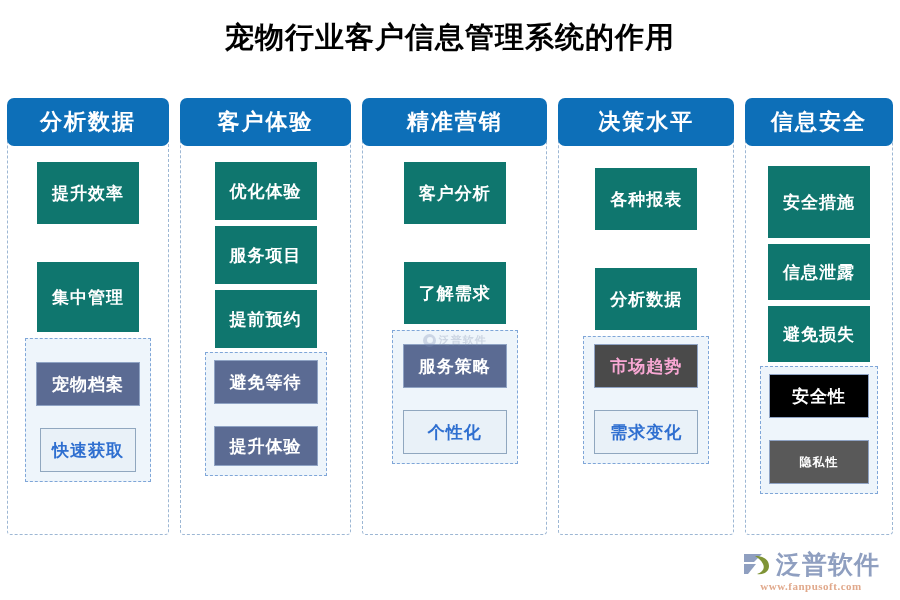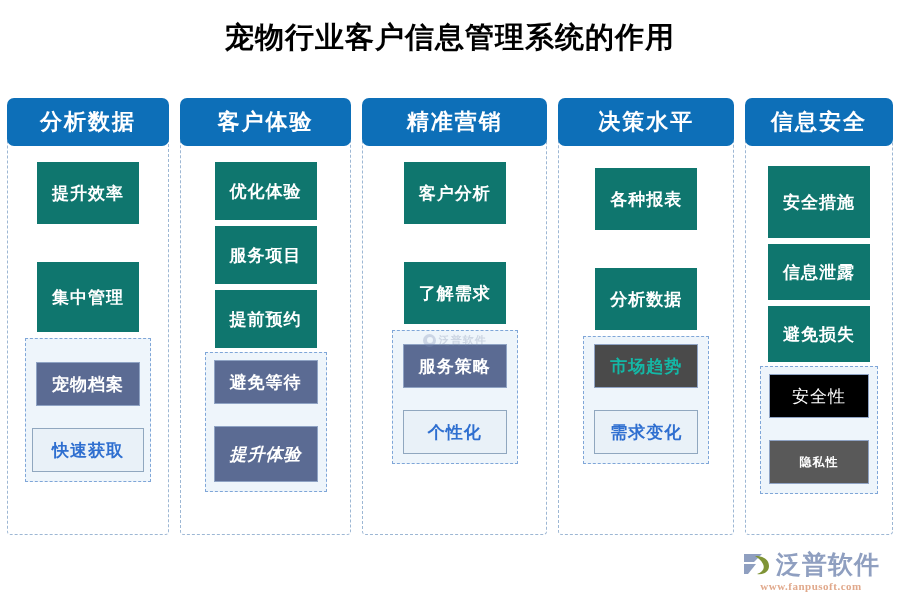--- a/index.html
+++ b/index.html
@@ -133,37 +133,37 @@
     font-weight: bold;
     letter-spacing: 1px;
     display: flex;
     align-items: center;
     justify-content: center;
     box-sizing: border-box;
   }
 
   .item-darkgray {
     background: #4a4a4a;
-    color: #14b8a6;
+    color: #f9a8d4;
     border: 1px solid #8fa3c4;
     font-size: 17px;
     font-weight: bold;
     letter-spacing: 1px;
     display: flex;
     align-items: center;
     justify-content: center;
     box-sizing: border-box;
   }
 
   .item-black {
     background: #000000;
     color: #ffffff;
     border: 1px solid #8fa3c4;
     font-size: 17px;
-    font-weight: normal;
+    font-weight: bold;
     letter-spacing: 1px;
     display: flex;
     align-items: center;
     justify-content: center;
     box-sizing: border-box;
   }
 
   .item-gray {
     background: #595959;
     color: #ffffff;
@@ -270,34 +270,34 @@
 
   <div class="columns" id="columns">
       <div class="column col-w-0" style="width: 166px;">
         <div class="col-body"></div>
         <div class="col-header">分析数据</div>
         <div class="col-inner">
           <div class="item-blue" style="width: 102px; height: 62px; margin-top: 6px;">提升效率</div>
           <div class="item-blue" style="width: 102px; height: 70px; margin-top: 38px;">集中管理</div>
           <div class="subgroup" style="width: 126px; margin-top: 6px;">
             <div class="item-slate" style="width: 104px; height: 44px; margin-top: 16px;">宠物档案</div>
-            <div class="item-light" style="width: 112px; height: 44px; margin-top: 22px; text-align: center;">快速获取</div>
+            <div class="item-light" style="width: 96px; height: 44px; margin-top: 22px; text-align: center;">快速获取</div>
           </div>
         </div>
       </div>
       <div class="column col-w-1" style="width: 176px;">
         <div class="col-body"></div>
         <div class="col-header">客户体验</div>
         <div class="col-inner">
           <div class="item-blue" style="width: 102px; height: 58px; margin-top: 6px;">优化体验</div>
           <div class="item-blue" style="width: 102px; height: 58px; margin-top: 6px;">服务项目</div>
           <div class="item-blue" style="width: 102px; height: 58px; margin-top: 6px;">提前预约</div>
           <div class="subgroup" style="width: 122px; margin-top: 4px;">
             <div class="item-slate" style="width: 104px; height: 44px; margin-top: 0px;">避免等待</div>
-            <div class="item-slate" style="width: 104px; height: 56px; margin-top: 22px; font-style: italic;">提升体验</div>
+            <div class="item-slate" style="width: 104px; height: 40px; margin-top: 22px;">提升体验</div>
           </div>
         </div>
       </div>
       <div class="column col-w-2" style="width: 190px;">
         <div class="col-body"></div>
         <div class="col-header">精准营销</div>
         <div class="col-inner">
           <div class="item-blue" style="width: 102px; height: 62px; margin-top: 6px;">客户分析</div>
           <div class="item-blue" style="width: 102px; height: 62px; margin-top: 38px;">了解需求</div>
           <div class="subgroup" style="width: 126px; margin-top: 6px;">

